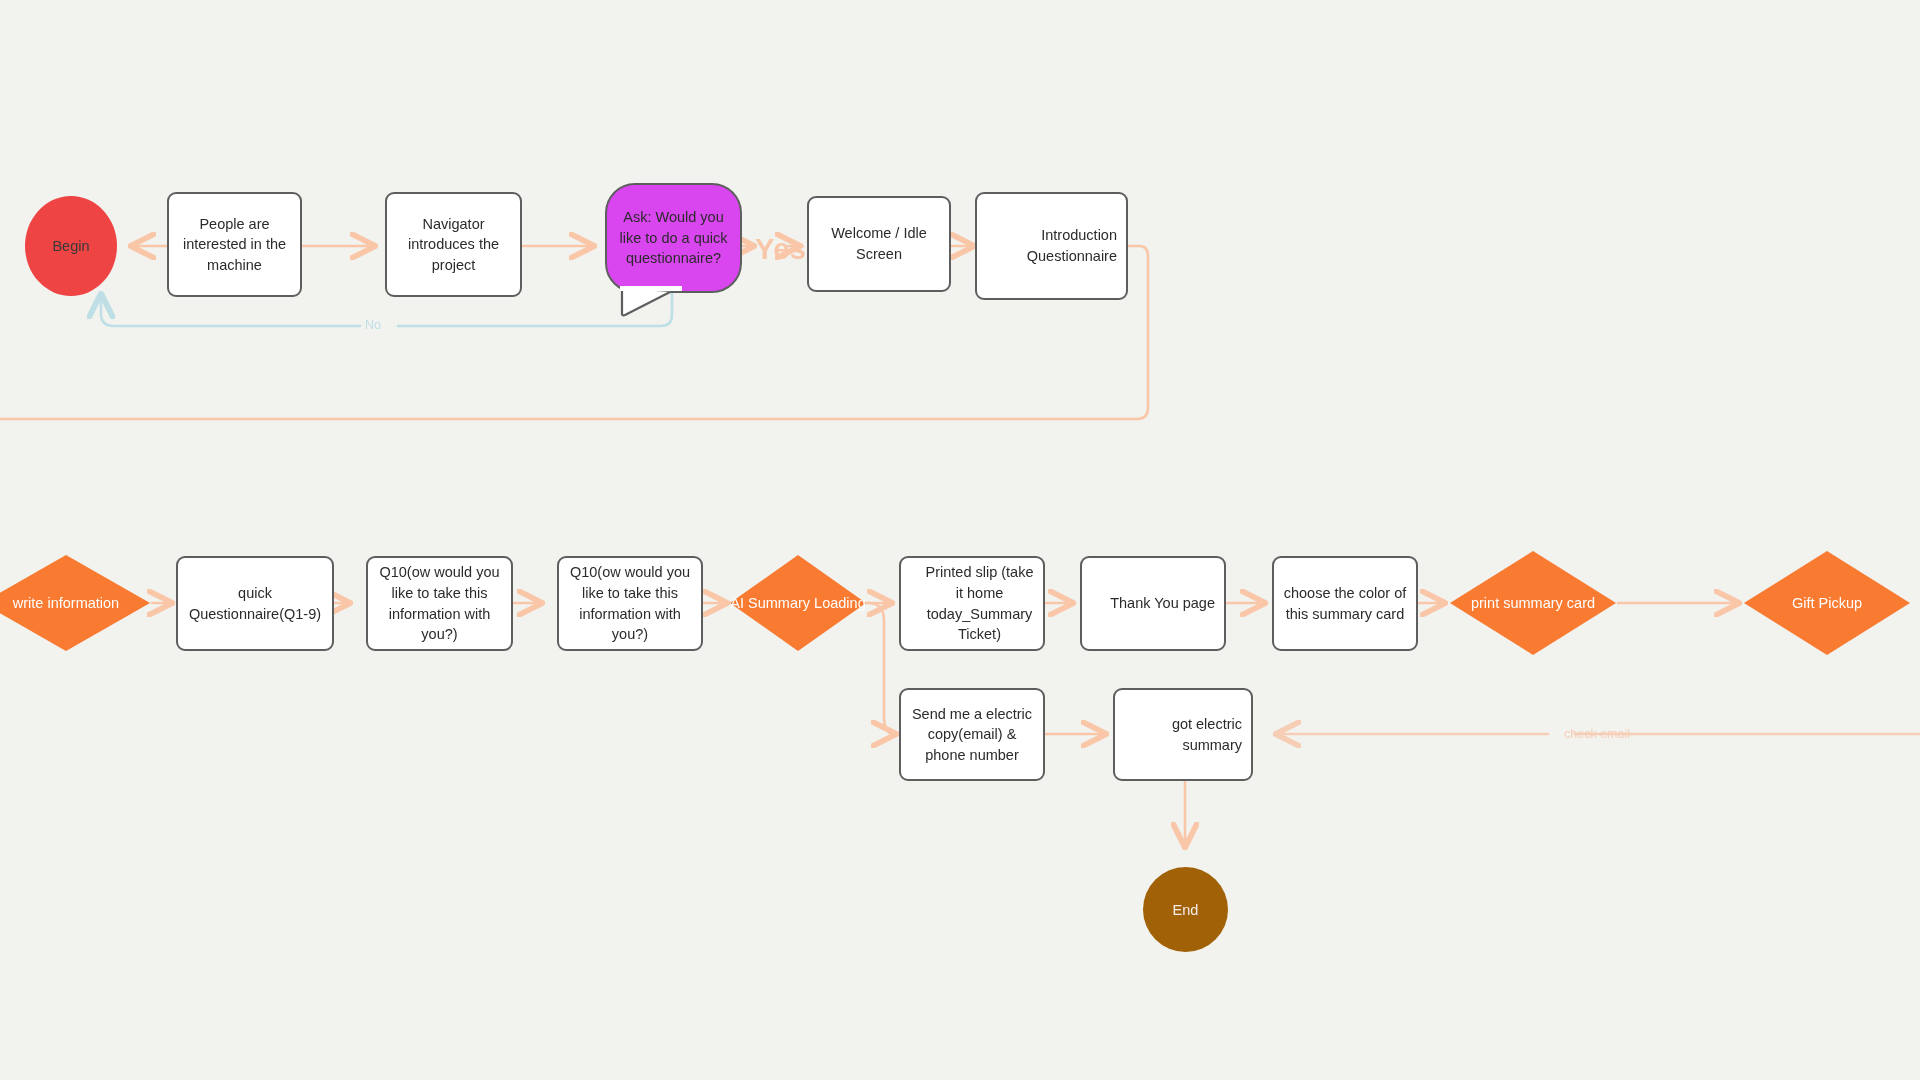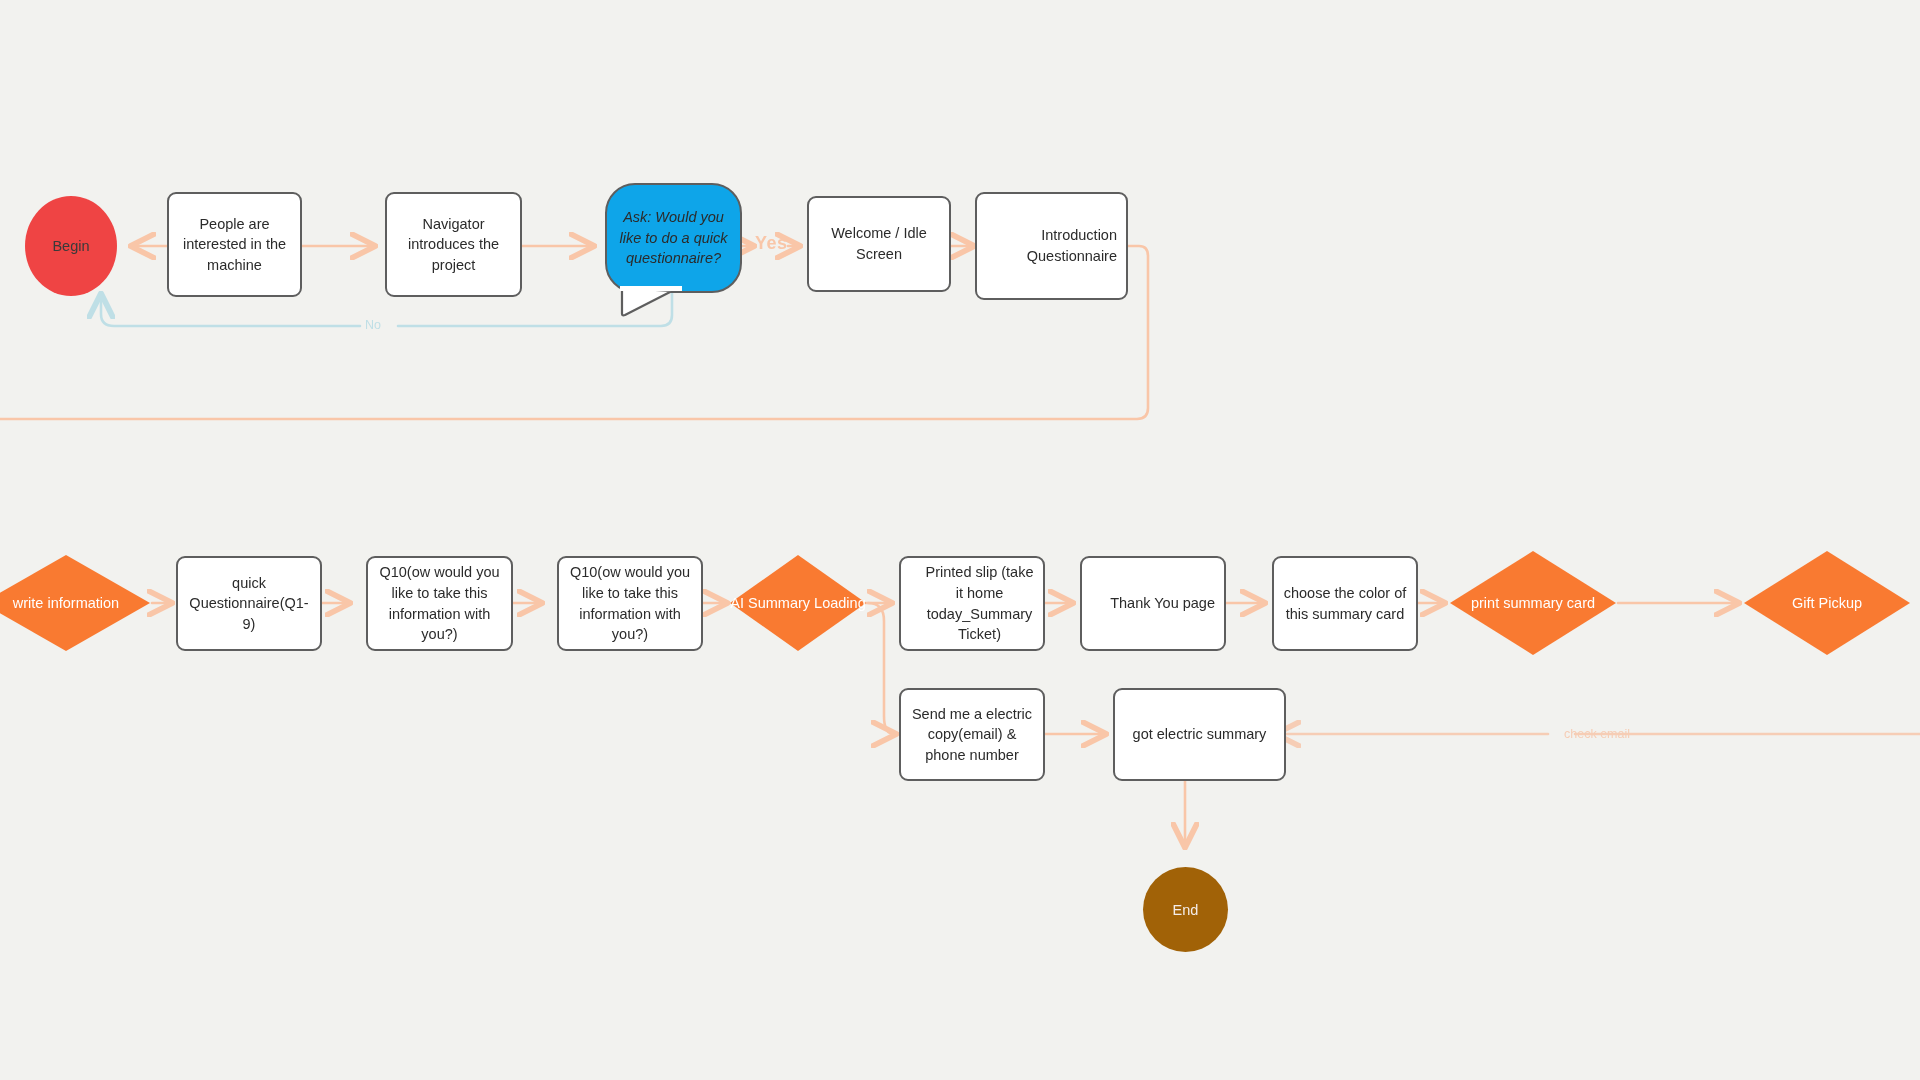--- a/index.html
+++ b/index.html
@@ -39,28 +39,27 @@
   .rect {
     background: #ffffff;
     border: 2.2px solid #5e5e5e;
     border-radius: 9px;
     color: #2b2b2b;
     font-size: 14.5px;
     line-height: 1.42;
     padding: 6px 9px;
   }
   .bubble {
-    background: #0ea5e9;
+    background: #d946ef;
     border: 2.2px solid #5e5e5e;
     border-radius: 30px;
     color: #2b2b2b;
     font-size: 14.5px;
     line-height: 1.42;
     padding: 6px 4px;
-    font-style: italic;
   }
   .circle {
     border-radius: 50%;
     font-size: 14.5px;
   }
   .circle-begin {
     background: #ef4444;
     color: #3a3a3a;
   }
   .circle-end {
@@ -83,21 +82,21 @@
     line-height: 1.42;
     pointer-events: none;
   }
   .edge-label {
     position: absolute;
     color: #f9c6a8;
     font-weight: bold;
     white-space: nowrap;
   }
   .edge-label.yes {
-    font-size: 18px;
+    font-size: 29px;
     letter-spacing: .5px;
   }
   .edge-label.no {
     color: #bfdfe6;
     font-size: 12.5px;
     font-weight: normal;
   }
   .edge-label.mail {
     color: #f6cdb5;
     font-size: 12.5px;
@@ -206,21 +205,21 @@
   <span class="edge-label yes" style="left:755px; top:233px;">Yes</span>
   <span class="edge-label no" style="left:365px; top:318px;">No</span>
 
   <div class="diamond-wrap" style="left:-20px; top:553px; width:172px; height:100px;">
     <svg width="172" height="100">
       <polygon points="86,2 170,50 86,98 2,50" fill="#f97a31"></polygon>
     </svg>
     <div class="dlabel">write information</div>
   </div>
 
-  <div class="node rect" style="left:176px; top:556px; width:146px; height:95px;">
+  <div class="node rect" style="left:176px; top:556px; width:158px; height:95px;">
     <span>quick Questionnaire(Q1-9)</span>
   </div>
 
   <div class="node rect" style="left:366px; top:556px; width:147px; height:95px;">
     <span>Q10(ow would you like to take this information with you?)</span>
   </div>
 
   <div class="node rect" style="left:557px; top:556px; width:146px; height:95px;">
     <span>Q10(ow would you like to take this information with you?)</span>
   </div>
@@ -255,21 +254,21 @@
     <svg width="170" height="108">
       <polygon points="85,2 168,54 85,106 2,54" fill="#f97a31"></polygon>
     </svg>
     <div class="dlabel">Gift Pickup</div>
   </div>
 
   <div class="node rect" style="left:899px; top:688px; width:146px; height:93px;">
     <span>Send me a electric copy(email) &amp; phone number</span>
   </div>
 
-  <div class="node rect" style="left:1113px; top:688px; width:173px; height:93px;">
+  <div class="node rect" style="left:1113px; top:688px; width:140px; height:93px;text-align:right;">
     <span>got electric summary</span>
   </div>
 
   <span class="edge-label mail" style="left:1564px; top:727px;">check email</span>
 
   <div class="node circle circle-end" style="left:1143px; top:867px; width:85px; height:85px;">
     <span>End</span>
   </div>
 
 </div>

